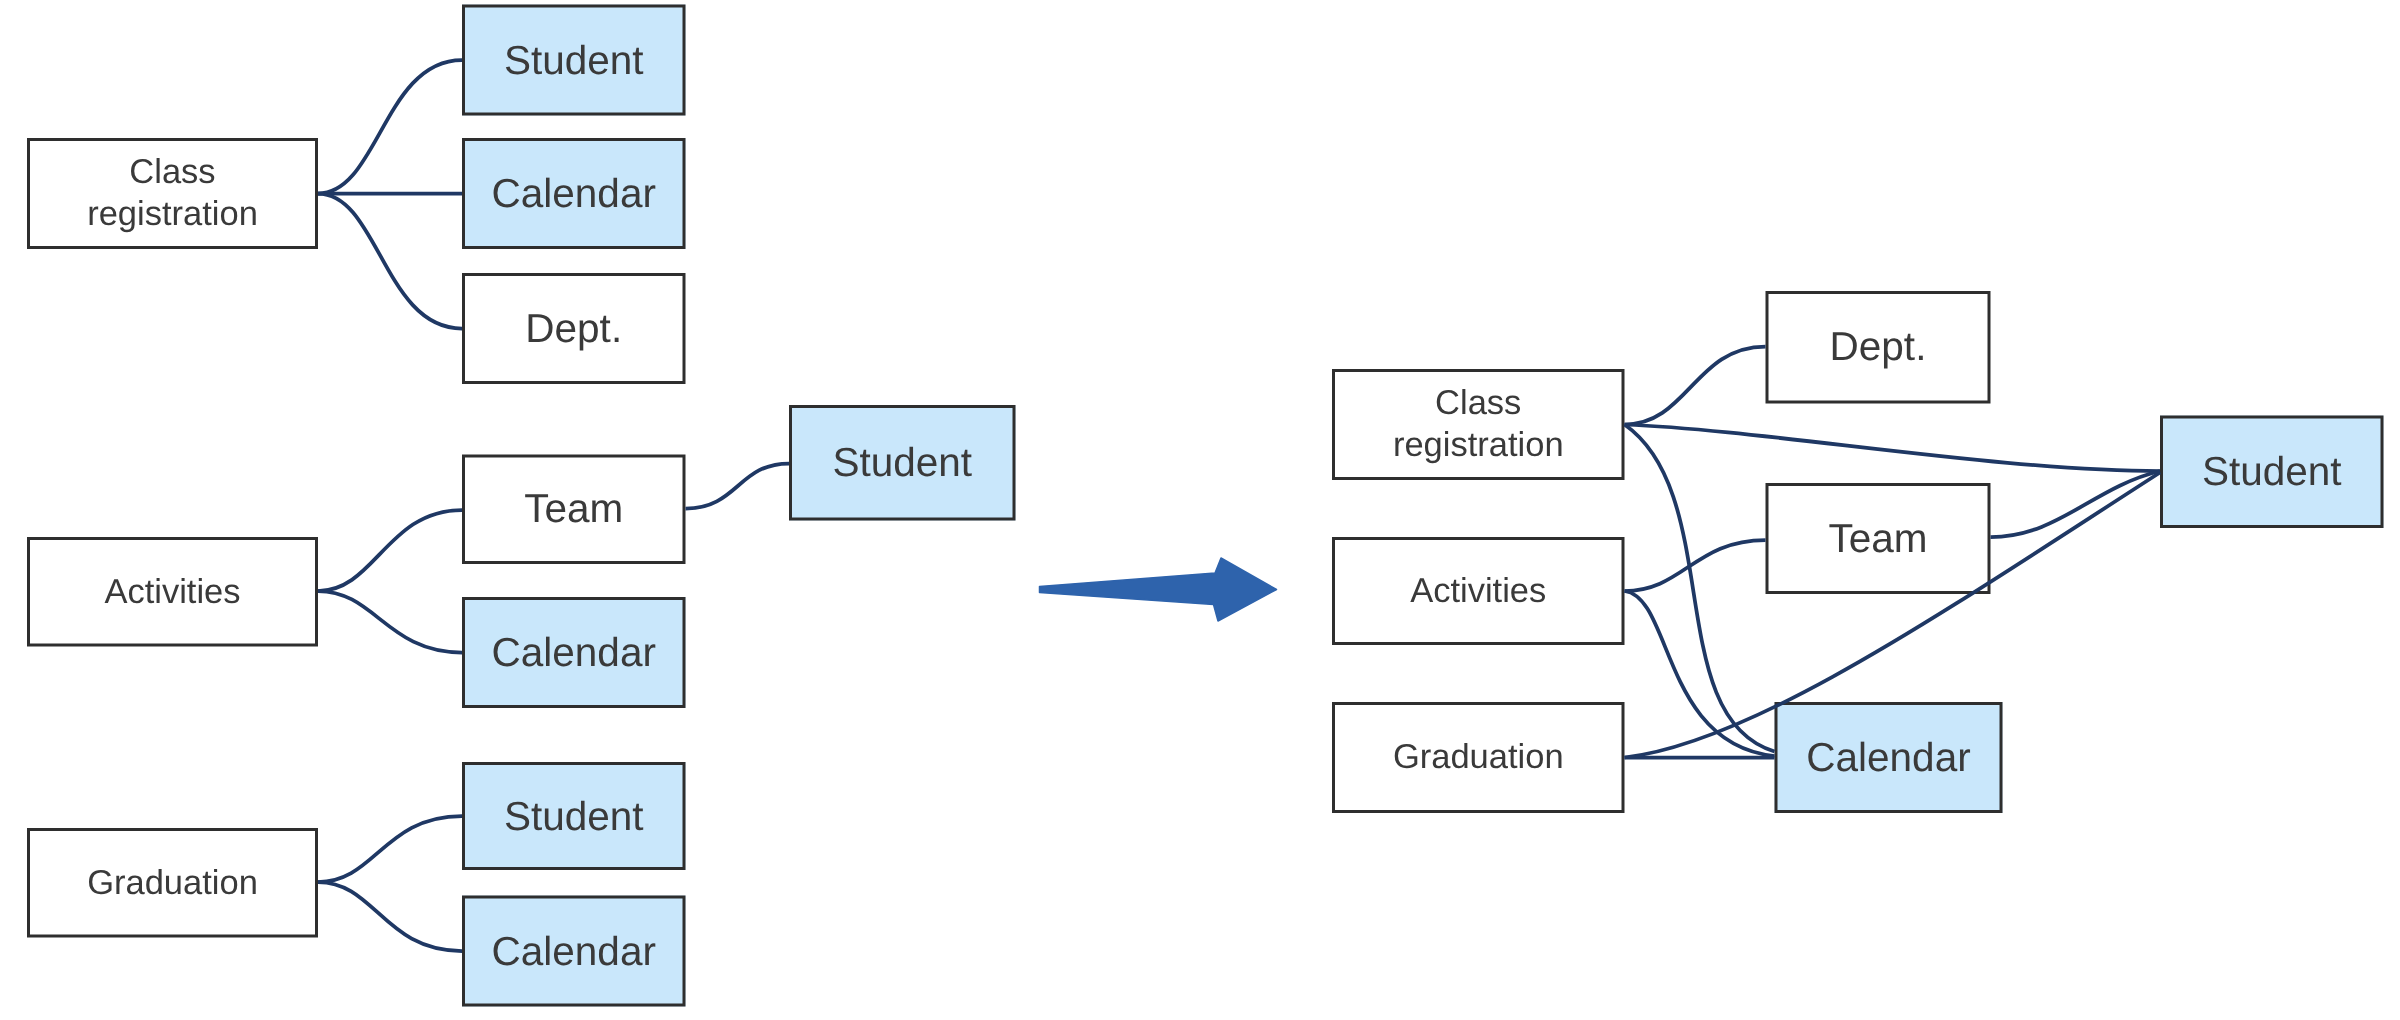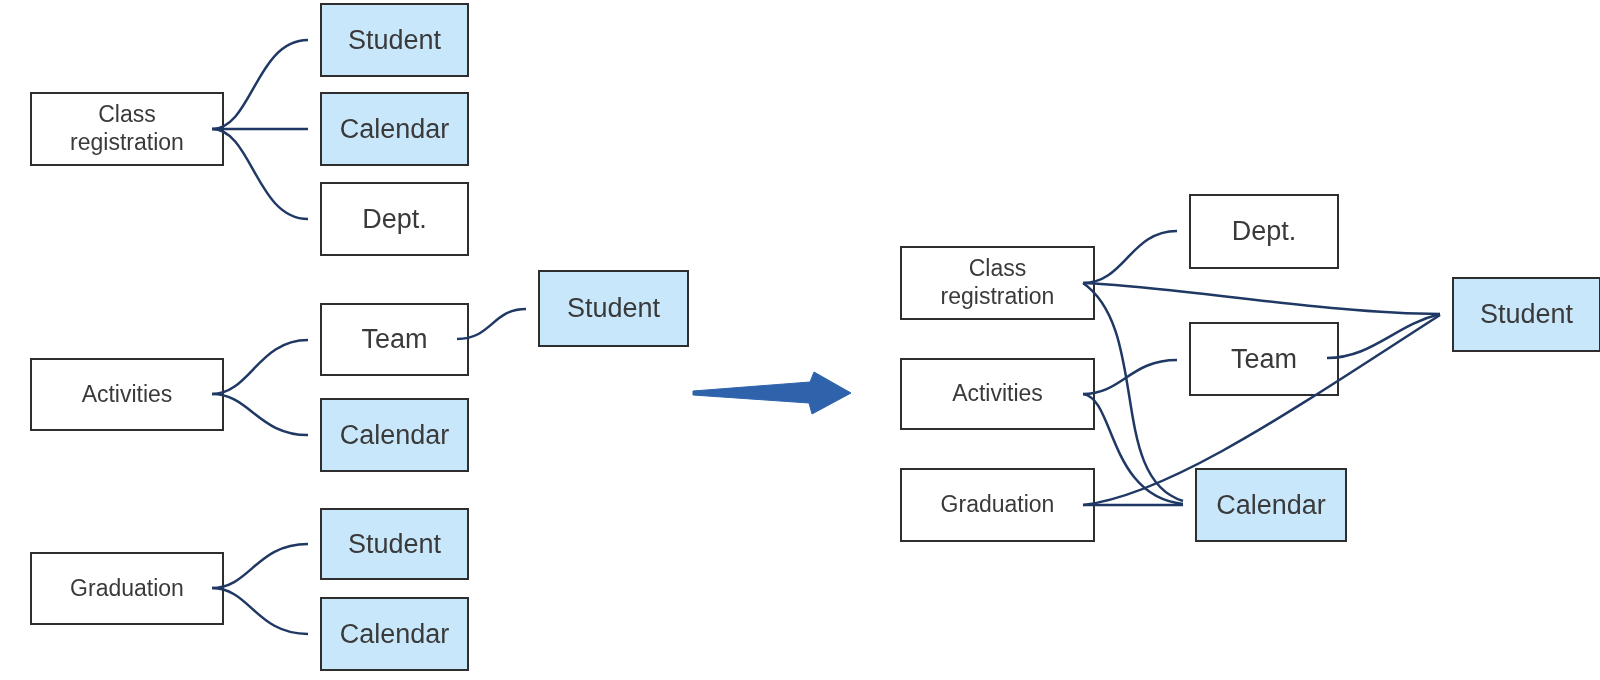--- a/index.html
+++ b/index.html
@@ -12,21 +12,21 @@
   }
   html,body{margin:0;padding:0;background:#ffffff;}
   .canvas{
     position:relative;width:1600px;height:680px;background:#ffffff;
     font-family:"Liberation Sans",sans-serif;overflow:hidden;
   }
   .node{
     position:absolute;display:flex;align-items:center;justify-content:center;
     text-align:center;background:var(--node-fill);
     border:2.5px solid var(--node-border);color:var(--text);
-    font-size:27px;line-height:1.2;box-sizing:border-box;z-index:1;margin-left:12px;
+    font-size:27px;line-height:1.2;box-sizing:border-box;z-index:1;
   }
   .node.parent{font-size:23px;}
   .node.blue{background:var(--node-highlight-fill);}
   .node .lbl{display:block;}
   .node .lbl.wrap{max-width:150px;}
   svg.overlay{
     position:absolute;left:0;top:0;width:1600px;height:680px;
     z-index:5;pointer-events:none;
   }
   .edge{fill:none;stroke:var(--connector);stroke-width:2.5px;}

